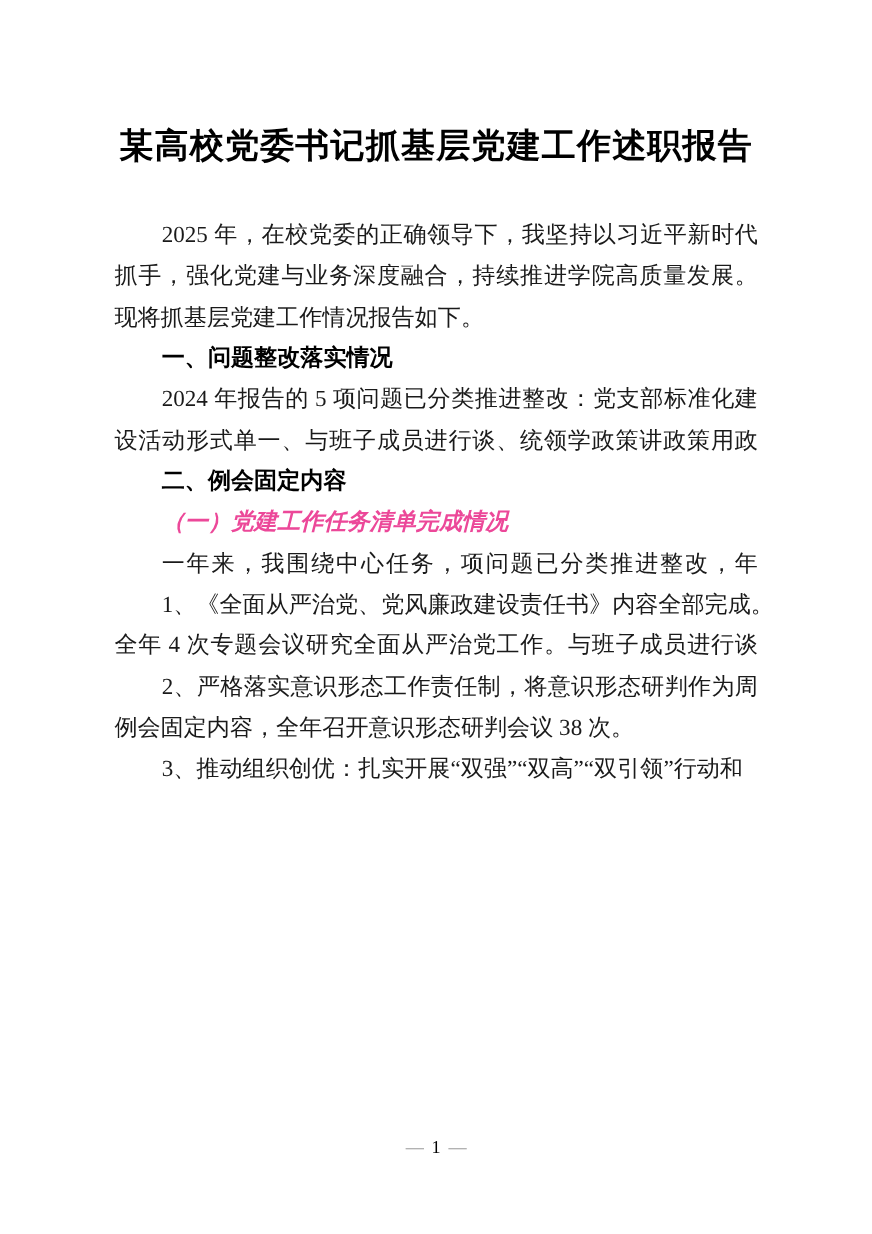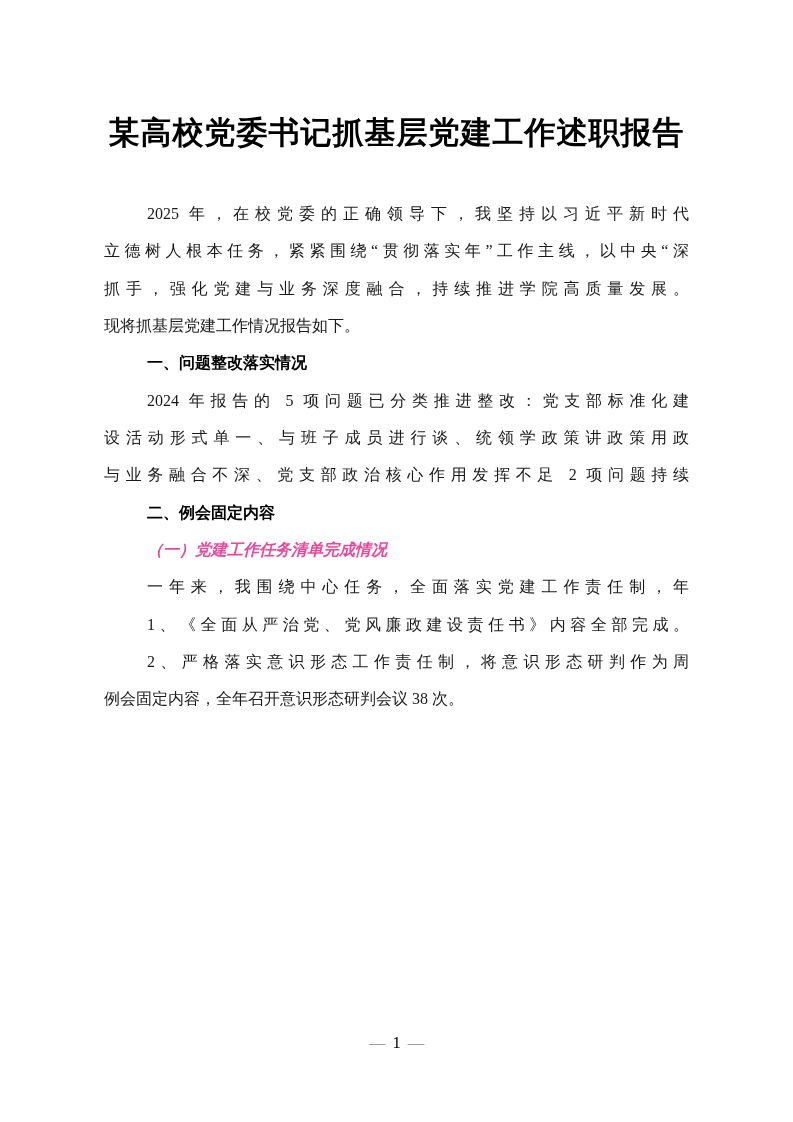--- a/index.html
+++ b/index.html
@@ -29,33 +29,33 @@
     font-size: 31px;
     line-height: 46px;
     letter-spacing: 1px;
     color: #000000;
   }
   .doc-body {
     position: absolute;
     top: 195px;
     left: 104px;
     width: 585px;
-    font-size: 16px;
+    font-size: 21px;
   }
   .para { margin: 0; }
   .line {
     display: block;
     line-height: 37.35px;
     text-align: justify;
     white-space: nowrap;
   }
   .line.fill { text-align-last: justify; }
   .line.indent { text-indent: 43px; }
   .heading-hei .line {
-    font-family: Liberation Sans, sans-serif;
+    font-family: Liberation Serif, serif;
     font-weight: bold;
     color: #000000;
   }
   .heading-kai .line {
     font-family: "Liberation Serif", "DejaVu Serif", serif;
     font-weight: bold;
     color: #ec4899;
     font-style: italic;
   }
   .doc-footer {
@@ -77,56 +77,58 @@
 <body>
 
 <div class="page">
 
   <h1 class="doc-title">某高校党委书记抓基层党建工作述职报告</h1>
 
   <div class="doc-body">
 
     <div class="para body">
       <span class="line fill indent">2025 年，在校党委的正确领导下，我坚持以习近平新时代</span>
-      <span class="line fill">立德树人根本任务，紧紧围绕“贯彻落实年”工作主线，以中央“深</span>
       <span class="line fill">抓手，强化党建与业务深度融合，持续推进学院高质量发展。</span>
       <span class="line">现将抓基层党建工作情况报告如下。</span>
     </div>
 
     <div class="para heading-hei">
       <span class="line indent">一、问题整改落实情况</span>
     </div>
 
     <div class="para body">
       <span class="line fill indent">2024 年报告的 5 项问题已分类推进整改：党支部标准化建</span>
       <span class="line fill">设活动形式单一、与班子成员进行谈、统领学政策讲政策用政</span>
-      <span class="line fill">与业务融合不深、党支部政治核心作用发挥不足 2 项问题持续</span>
     </div>
 
     <div class="para heading-hei">
       <span class="line indent">二、例会固定内容</span>
     </div>
 
     <div class="para heading-kai">
       <span class="line indent">（一）党建工作任务清单完成情况</span>
     </div>
 
     <div class="para body">
-      <span class="line fill indent">一年来，我围绕中心任务，全面落实党建工作责任制，年</span>
+      <span class="line fill indent">一年来，我围绕中心任务，项问题已分类推进整改，年</span>
     </div>
 
     <div class="para body">
       <span class="line fill indent">1、《全面从严治党、党风廉政建设责任书》内容全部完成。</span>
+      <span class="line fill">全年 4 次专题会议研究全面从严治党工作。与班子成员进行谈</span>
     </div>
 
     <div class="para body">
       <span class="line fill indent">2、严格落实意识形态工作责任制，将意识形态研判作为周</span>
       <span class="line">例会固定内容，全年召开意识形态研判会议 38 次。</span>
     </div>
 
+    <div class="para body">
+      <span class="line indent">3、推动组织创优：扎实开展“双强”“双高”“双引领”行动和</span>
+    </div>
 
   </div>
 
   <div class="doc-footer">
     <span class="footer-dash">—</span><span class="footer-num">1</span><span class="footer-dash">—</span>
   </div>
 
 </div>
 
 </body></html>

